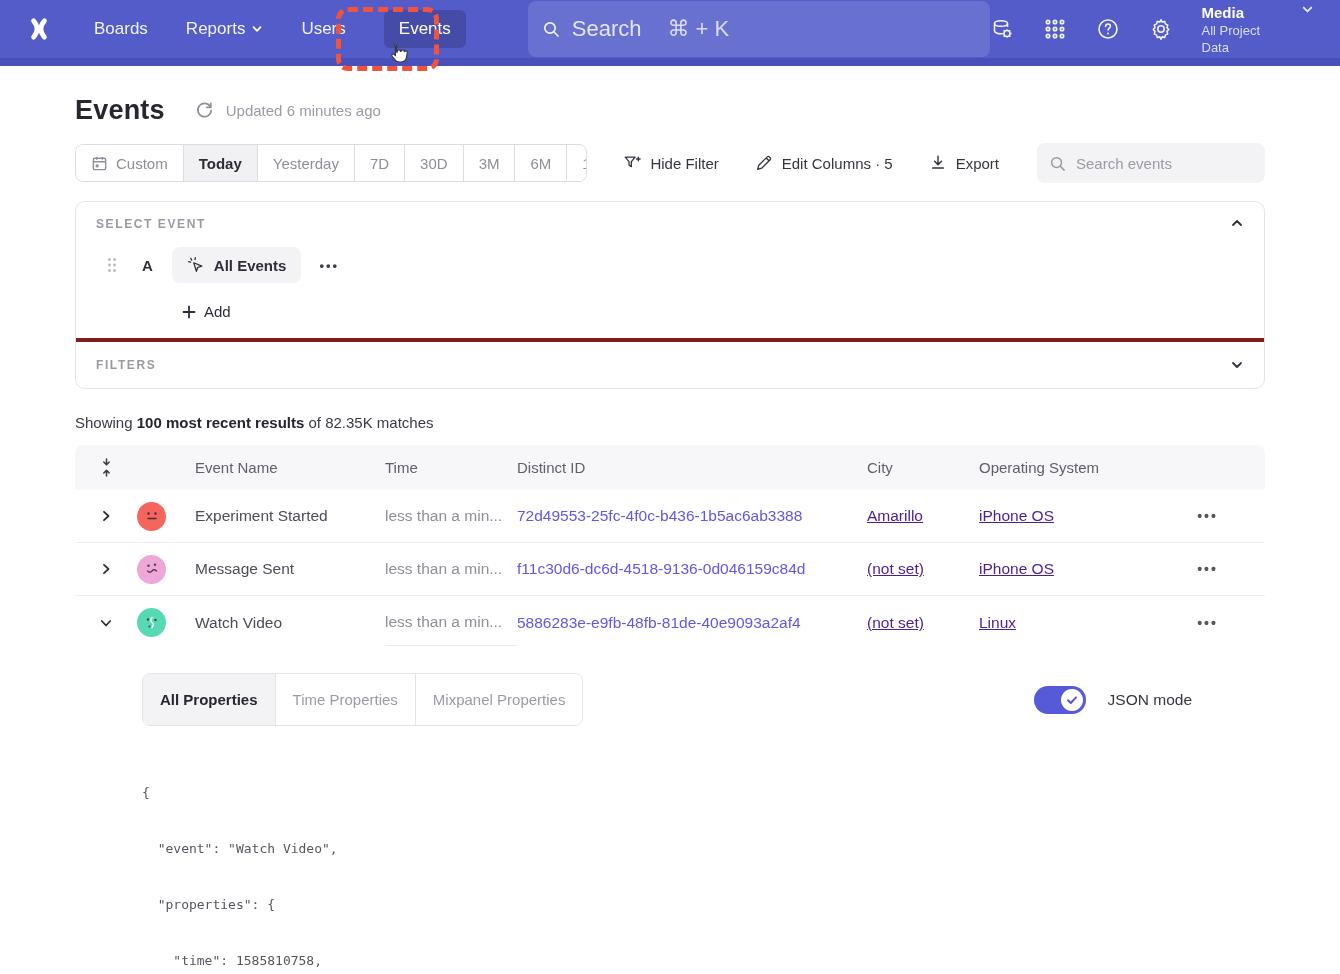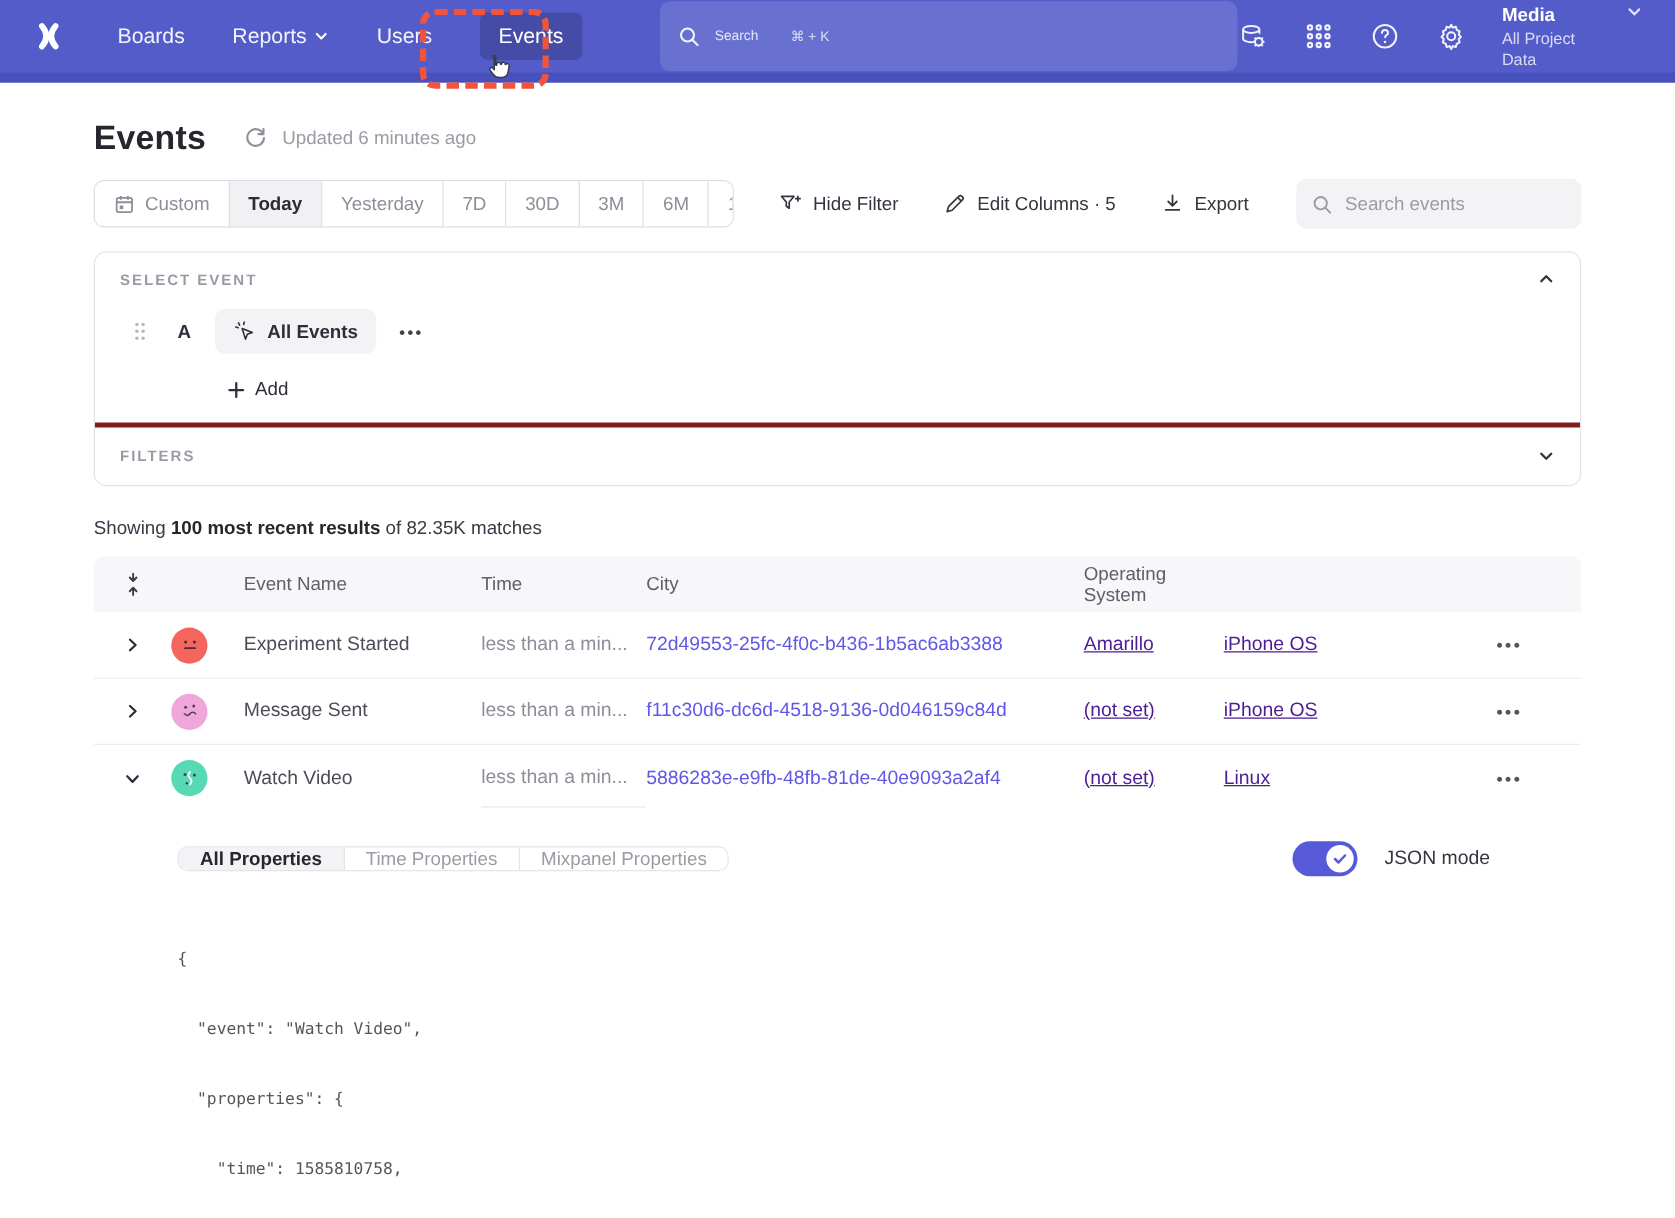--- a/index.html
+++ b/index.html
@@ -16,21 +16,21 @@
     padding:0 26px 8px 26px; position:relative;
   }
   .topnav::after { content:""; position:absolute; left:0; right:0; bottom:0; height:8px; background:#4850BC; }
   .nav-logo { width:26px; height:26px; margin-right:42px; cursor:pointer; }
   .nav-items { display:flex; align-items:center; gap:38px; }
   .nav-item { color:rgba(255,255,255,.93); font-size:17px; display:flex; align-items:center; gap:6px; cursor:pointer; }
   .nav-item.active { background:rgba(0,0,0,.17); padding:9px 15px; border-radius:6px; color:#fff; }
   .nav-search {
     margin-left:62px; width:462px; height:56px; background:rgba(255,255,255,.13);
     border-radius:8px; display:flex; align-items:center; padding:0 14px;
-    color:rgba(255,255,255,.82); font-size:11px; cursor:text;
+    color:rgba(255,255,255,.82); font-size:22px; cursor:text;
   }
   .nav-search .shortcut { margin-left:26px; color:rgba(255,255,255,.75); }
   .nav-right { margin-left:auto; display:flex; align-items:center; gap:29px; }
   .nav-icon { width:24px; height:24px; color:#fff; opacity:.92; cursor:pointer; }
   .nav-project { display:flex; align-items:flex-start; gap:10px; cursor:pointer; }
   .nav-project .pname { color:#fff; font-weight:bold; font-size:15px; line-height:19px; }
   .nav-project .psub  { color:rgba(255,255,255,.78); font-size:13px; line-height:17px; }
 
   
   .annotation-box {
@@ -100,21 +100,21 @@
   .avatar svg { width:20px; height:20px; }
   .ename { color:#4c4c58; }
   .etime { color:#8e8e99; }
   .eid { color:#6157E8; cursor:pointer; overflow:hidden; text-overflow:ellipsis; white-space:nowrap; padding-right:20px; }
   .ecity, .eos { color:#4c1d95;text-decoration:underline; }
   .row-dots { color:#55555e; font-size:14px; letter-spacing:2px; font-weight:bold; cursor:pointer; justify-self:center; }
 
   
   .detail { padding:24px 73px 0 67px; }
   .detail-top { display:flex; align-items:center; }
-  .tabset { display:inline-flex; border:1px solid #E4E4EA; border-radius:8px; overflow:hidden; height:20px; }
+  .tabset { display:inline-flex; border:1px solid #E4E4EA; border-radius:8px; overflow:hidden; height:53px; }
   .tab { display:flex; align-items:center; padding:0 17px; font-size:15px; color:#9b9ba5;
          border-right:1px solid #E4E4EA; cursor:pointer; background:#fff; }
   .tab:last-child { border-right:none; }
   .tab.active { background:#F3F3F6; color:#26262f; font-weight:bold; }
   .json-toggle-wrap { margin-left:auto; display:flex; align-items:center; gap:22px; }
   .toggle { width:52px; height:28px; background:#565AD9; border-radius:14px; position:relative; cursor:pointer; }
   .toggle .knob { position:absolute; right:3px; top:3px; width:22px; height:22px; background:#fff; border-radius:50%;
                   display:flex; align-items:center; justify-content:center; }
   .toggle .knob svg { width:12px; height:12px; color:#565AD9; }
   .json-label { font-size:15.5px; color:#35353f; }
@@ -318,20 +318,21 @@
 
   <div class="etable">
     <div class="thead">
       <svg class="collapse-icon" viewBox="0 0 13 19" fill="none" stroke="currentColor" stroke-width="1.5" stroke-linecap="round" stroke-linejoin="round">
         <path d="M6.5 1 v5.2 M3.8 4 L6.5 6.8 L9.2 4"></path>
         <path d="M6.5 18 v-5.2 M3.8 15 L6.5 12.2 L9.2 15"></path>
       </svg>
       <span></span>
       <span>Event Name</span>
       <span>Time</span>
+      <span>Distinct ID</span>
       <span>City</span>
       <span>Operating System</span>
       <span></span>
     </div>
 
     <div class="trow">
       <svg class="expander" viewBox="0 0 12 12" fill="none">
           <path d="M4 1.8 L8.5 6 L4 10.2" stroke="currentColor" stroke-width="1.8" stroke-linecap="round" stroke-linejoin="round"></path>
         </svg>
       <div class="avatar" style="background: rgb(244, 101, 94);">

